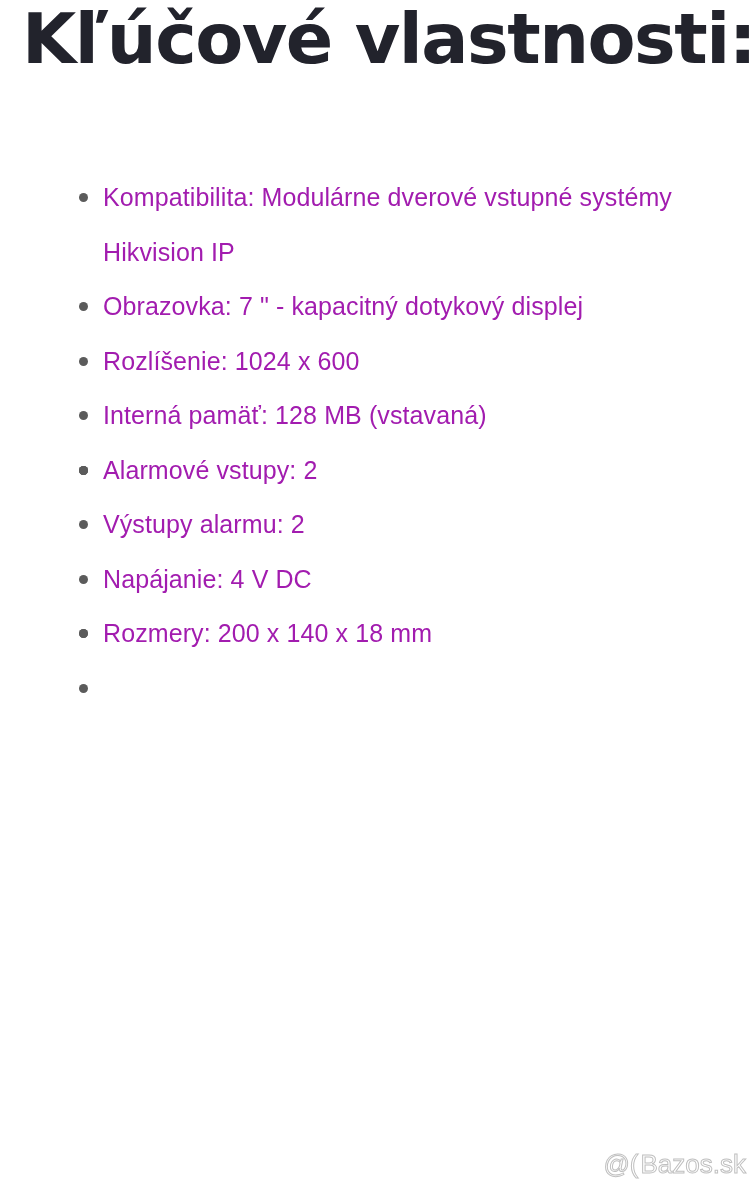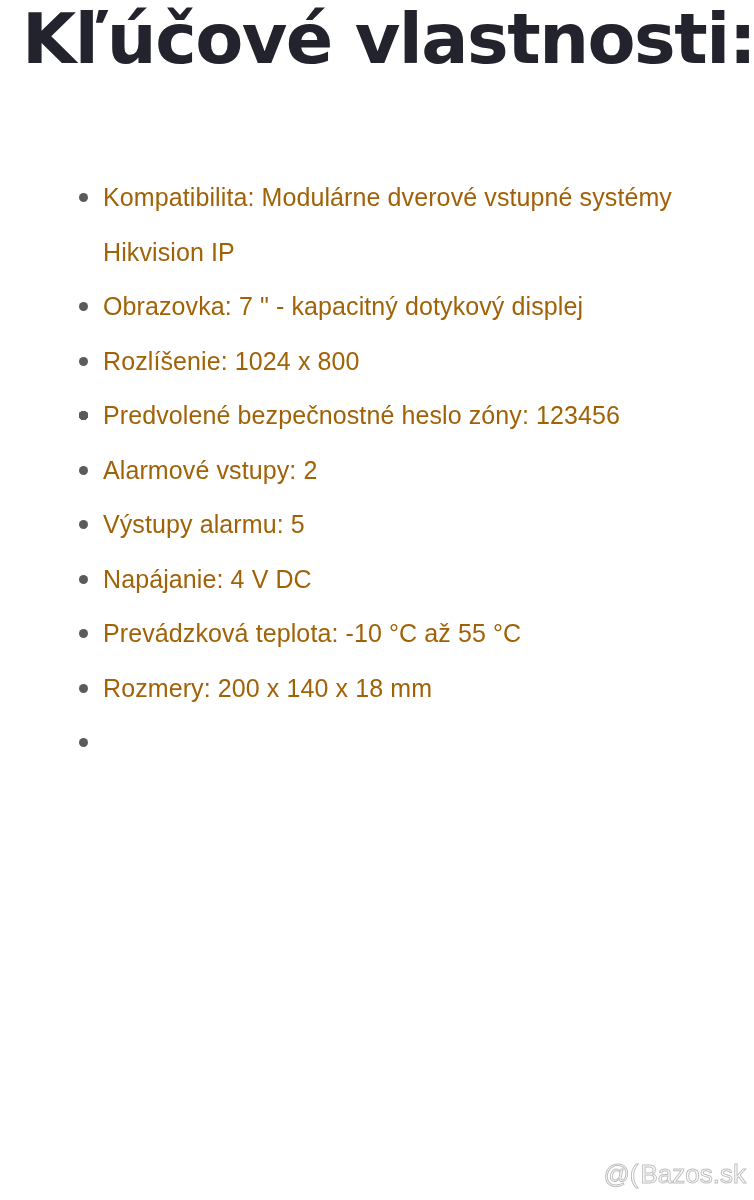--- a/index.html
+++ b/index.html
@@ -34,36 +34,36 @@
       margin: 0;
       padding: 0 0 0 103px;
       list-style: none;
       width: 640px;
     }
     .features li {
       position: relative;
       font-family: "Liberation Sans", sans-serif;
       font-size: 25px;
       line-height: 54.5px;
-      color: #a16207;
+      color: #a21caf;
       letter-spacing: 0.1px;
     }
     .features li .bullet {
       position: absolute;
       left: -24px;
       top: 23px;
       width: 9px;
       height: 9px;
       border-radius: 50%;
       background: #5b5b5b;
     }
     .watermark {
       position: absolute;
       right: 8px;
-      bottom: 10px;
+      bottom: 20px;
       font-family: "Liberation Sans", sans-serif;
       font-size: 26px;
       color: transparent;
       -webkit-text-stroke: 1px #b9b9b9;
       opacity: 0.9;
       white-space: nowrap;
       margin-top: 24px;
     }
     .watermark .wm-icon {
       display: inline-block;
@@ -72,28 +72,27 @@
     }
   </style>
 </head>
 <body>
 
 <h1 class="title">Kľúčové vlastnosti:</h1>
 
 <ul class="features">
   <li><span class="bullet"></span><span>Kompatibilita: Modulárne dverové vstupné systémy Hikvision IP</span></li>
   <li><span class="bullet"></span><span>Obrazovka: 7 " - kapacitný dotykový displej</span></li>
-  <li><span class="bullet"></span><span>Rozlíšenie: 1024 x 800</span></li>
+  <li><span class="bullet"></span><span>Rozlíšenie: 1024 x 600</span></li>
+  <li><span class="bullet"></span><span>Interná pamäť: 128 MB (vstavaná)</span></li>
   <li><span class="bullet"></span></li>
   <li><span class="bullet"></span></li>
+  <li><span class="bullet"></span><span>Alarmové vstupy: 2</span></li>
+  <li><span class="bullet"></span><span>Výstupy alarmu: 2</span></li>
+  <li><span class="bullet"></span><span>Napájanie: 4 V DC</span></li>
   <li><span class="bullet"></span></li>
-  <li><span class="bullet"></span><span>Predvolené bezpečnostné heslo zóny: 123456</span></li>
-  <li><span class="bullet"></span><span>Alarmové vstupy: 2</span></li>
-  <li><span class="bullet"></span><span>Výstupy alarmu: 5</span></li>
-  <li><span class="bullet"></span><span>Napájanie: 4 V DC</span></li>
-  <li><span class="bullet"></span><span>Prevádzková teplota: -10 °C až 55 °C</span></li>
   <li><span class="bullet"></span><span>Rozmery: 200 x 140 x 18 mm</span></li>
   <li><span class="bullet"></span></li>
 </ul>
 
 <div class="watermark">
   <span class="wm-icon">@(</span><span>Bazos.sk</span>
 </div>
 
 </body></html>

